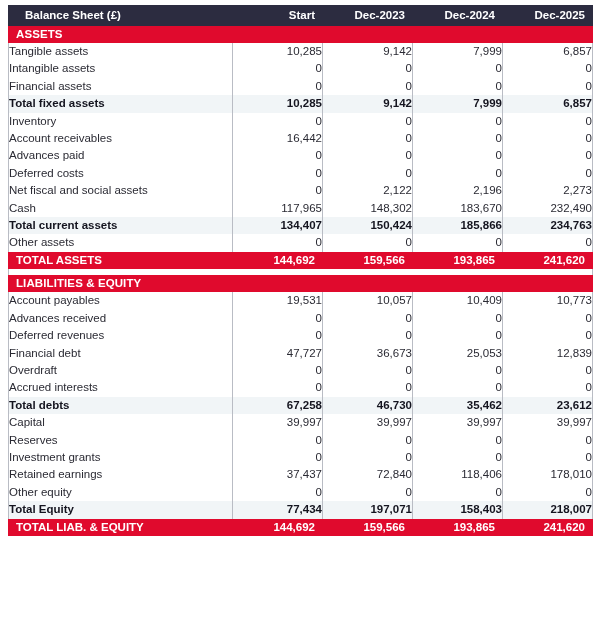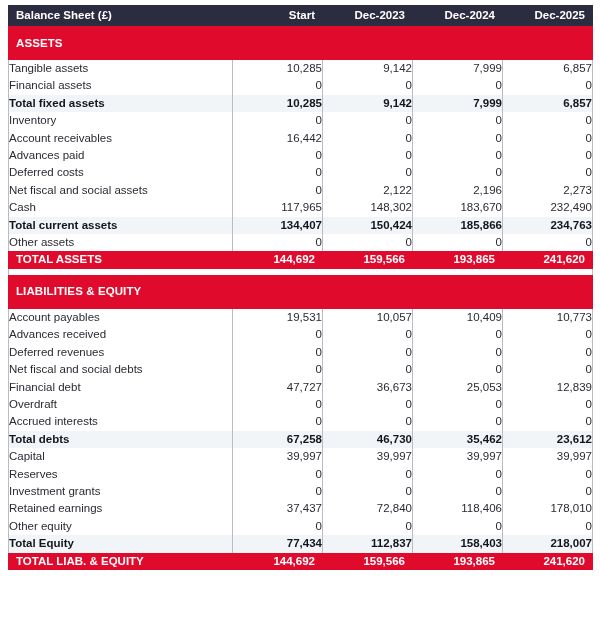--- a/index.html
+++ b/index.html
@@ -52,30 +52,30 @@
   tr.hdr th {
     background: #2c2c40;
     color: #ffffff;
     font-weight: bold;
     font-size: 11.5px;
     height: 21px;
     line-height: 21px;
     border-left: 1px solid #2c2c40;
     border-right: 1px solid #2c2c40;
   }
-  tr.hdr th.lbl { padding-left: 7px; }
+  tr.hdr th.lbl { padding-left: 16px; }
   tr.hdr th.num { padding-right: 7px; }
 
   
   tr.band td {
     background: #e00a2d;
     color: #ffffff;
     font-weight: bold;
     letter-spacing: 0.1px;
-    height: 34px;
+    height: 17px;
     line-height: 17px;
     border-left: 1px solid #e00a2d;
     border-right: 1px solid #e00a2d;
   }
   tr.band td.lbl { padding-left: 7px; }
 
   
   tr.total td {
     background: #e00a2d;
     color: #ffffff;
@@ -144,20 +144,27 @@
           <td class="num"></td>
         </tr>
         <tr class="plain">
           <td class="lbl">Tangible assets</td>
           <td class="num">10,285</td>
           <td class="num">9,142</td>
           <td class="num">7,999</td>
           <td class="num">6,857</td>
         </tr>
         <tr class="plain">
+          <td class="lbl">Intangible assets</td>
+          <td class="num">0</td>
+          <td class="num">0</td>
+          <td class="num">0</td>
+          <td class="num">0</td>
+        </tr>
+        <tr class="plain">
           <td class="lbl">Financial assets</td>
           <td class="num">0</td>
           <td class="num">0</td>
           <td class="num">0</td>
           <td class="num">0</td>
         </tr>
         <tr class="sub">
           <td class="lbl">Total fixed assets</td>
           <td class="num">10,285</td>
           <td class="num">9,142</td>
@@ -252,27 +259,20 @@
           <td class="num">0</td>
         </tr>
         <tr class="plain">
           <td class="lbl">Deferred revenues</td>
           <td class="num">0</td>
           <td class="num">0</td>
           <td class="num">0</td>
           <td class="num">0</td>
         </tr>
         <tr class="plain">
-          <td class="lbl">Net fiscal and social debts</td>
-          <td class="num">0</td>
-          <td class="num">0</td>
-          <td class="num">0</td>
-          <td class="num">0</td>
-        </tr>
-        <tr class="plain">
           <td class="lbl">Financial debt</td>
           <td class="num">47,727</td>
           <td class="num">36,673</td>
           <td class="num">25,053</td>
           <td class="num">12,839</td>
         </tr>
         <tr class="plain">
           <td class="lbl">Overdraft</td>
           <td class="num">0</td>
           <td class="num">0</td>
@@ -324,21 +324,21 @@
         <tr class="plain">
           <td class="lbl">Other equity</td>
           <td class="num">0</td>
           <td class="num">0</td>
           <td class="num">0</td>
           <td class="num">0</td>
         </tr>
         <tr class="sub">
           <td class="lbl">Total Equity</td>
           <td class="num">77,434</td>
-          <td class="num">112,837</td>
+          <td class="num">197,071</td>
           <td class="num">158,403</td>
           <td class="num">218,007</td>
         </tr>
         <tr class="total">
           <td class="lbl">TOTAL LIAB. &amp; EQUITY</td>
           <td class="num">144,692</td>
           <td class="num">159,566</td>
           <td class="num">193,865</td>
           <td class="num">241,620</td>
         </tr>

